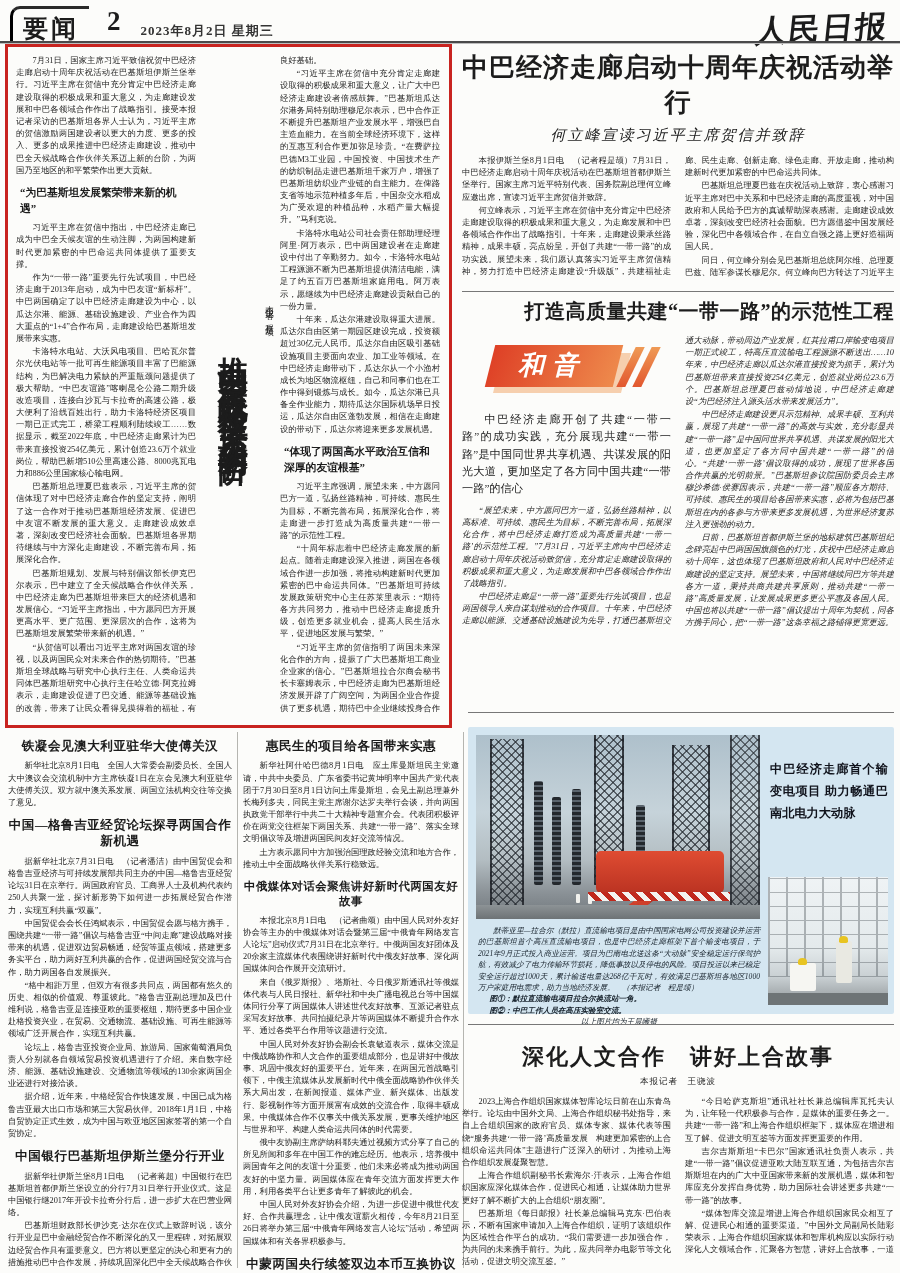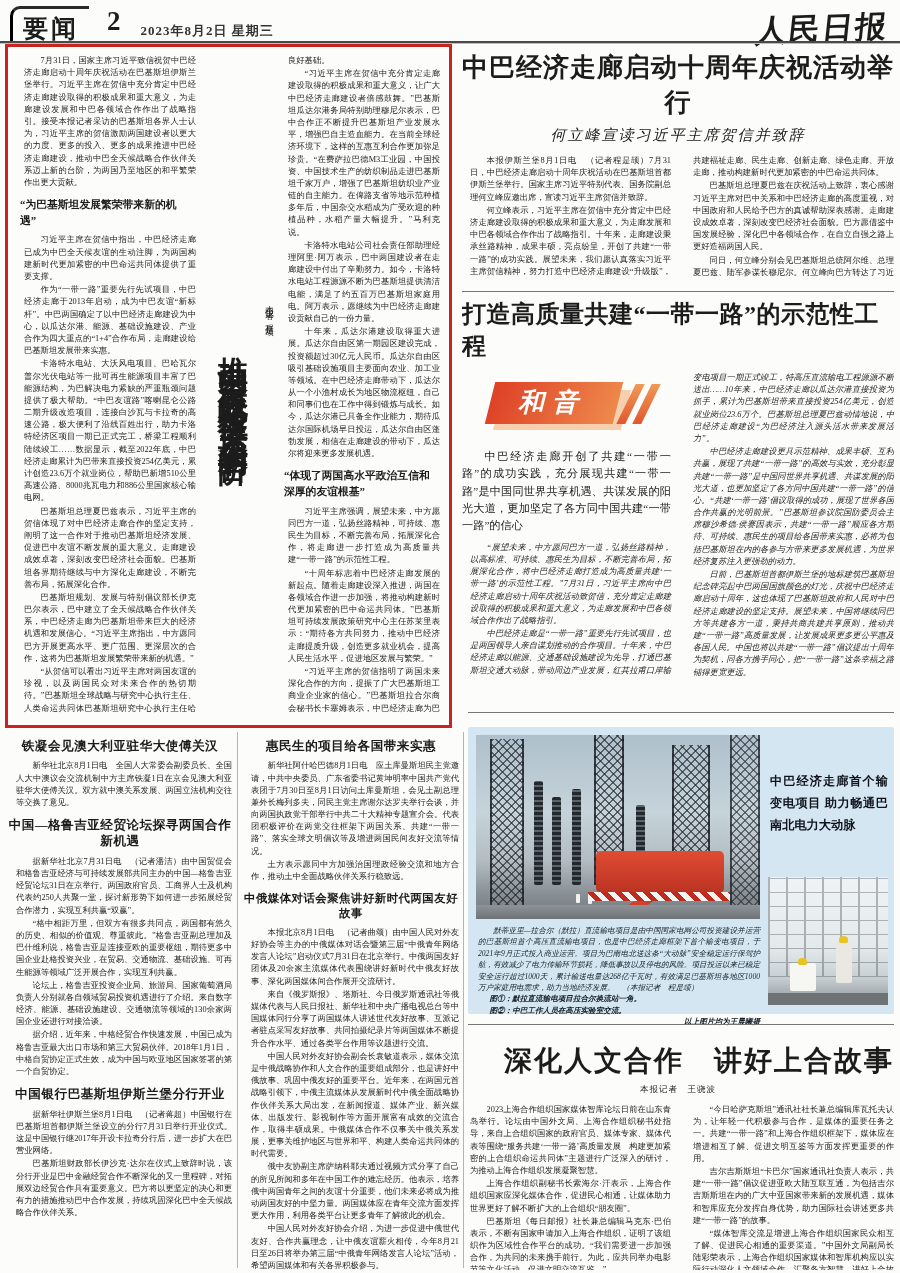--- a/index.html
+++ b/index.html
@@ -9,41 +9,41 @@
   .hdr{position:absolute;left:10px;top:6px;right:8px;height:34px;}
   .hdr-bracket{display:inline-block;border-left:3px solid #000000;border-top:3px solid #2a2a2a;
         border-radius:10px 0 0 0;padding:3px 10px 2px 10px;vertical-align:top;}
   .hdr-section{font-size:25px;font-weight:bold;letter-spacing:3px;}
   .hdr-pageno{display:inline-block;font-size:27px;font-weight:bold;margin-left:14px;vertical-align:top;}
   .hdr-date{display:inline-block;font-size:13px;font-weight:bold;color:#333;margin-left:16px;margin-top:16px;vertical-align:top;letter-spacing:1px;}
   .masthead{position:absolute;right:4px;top:2px;font-size:31px;font-weight:900;
         font-family:"DejaVu Serif","Liberation Serif",serif;transform:skewX(-8deg) rotate(-2deg);letter-spacing:2px;}
   .hdr-rule{position:absolute;left:0;right:0;top:41px;height:3px;background:linear-gradient(180deg,#4a4a4a 0 2px,#bdbdbd 2px 3px);}
   
-  .para{font-size:8.3px;line-height:1.47;text-align:justify;text-indent:2em;margin:0 0 1px 8px;}
+  .para{font-size:8.3px;line-height:1.47;text-align:justify;text-indent:2em;margin:0 0 1px 0;}
   .para.noind{text-indent:0;}
   .colsub{font-size:10.8px;font-weight:bold;line-height:1.5;margin:7px 0 6px 0;text-align:left;padding:0 4px;}
   .art-title{font-size:12.6px;font-weight:bold;text-align:center;letter-spacing:.5px;margin:8px 0 6px 0;line-height:1.3;}
   
   .leadbox{position:absolute;left:5px;top:44px;width:441px;height:678px;border:3px solid #c82420;background:#fcfcfa;}
   .lead-left{position:absolute;left:8px;top:8px;width:180px;height:658px;overflow:hidden;}
   .lead-head{position:absolute;left:198px;top:6px;width:54px;height:664px;writing-mode:vertical-rl;
         font-size:30px;font-weight:900;letter-spacing:5px;text-align:center;line-height:54px;}
   .lead-byline{position:absolute;left:256px;top:252px;writing-mode:vertical-rl;font-size:8.5px;letter-spacing:2px;color:#222;}
   .lead-right{position:absolute;left:272px;top:8px;width:160px;height:658px;overflow:hidden;}
   
   .cpec{position:absolute;left:462px;top:48px;width:432px;height:238px;overflow:hidden;}
   .cpec-h1{font-size:26px;font-weight:900;text-align:center;letter-spacing:1px;margin:2px 0 6px 0;}
   .cpec-h2{font-size:15px;text-align:center;letter-spacing:2px;margin:0 0 10px 0;font-style:italic;}
   .twocol{column-count:2;column-gap:14px;}
   .cpec-body{height:140px;overflow:hidden;}
   .sep{position:absolute;left:462px;width:432px;height:1px;background:#777;}
   
   .heyin{position:absolute;left:462px;top:296px;width:432px;height:408px;overflow:hidden;}
-  .heyin-h1{font-size:24px;font-weight:900;text-align:left;letter-spacing:.5px;margin:2px 0 10px 0;}
+  .heyin-h1{font-size:20px;font-weight:900;text-align:right;letter-spacing:.5px;margin:2px 0 10px 0;}
   .heyin-body{height:358px;overflow:hidden;}
   .heyin .para{font-style:italic;}
   .heyin-lead{font-size:11.2px;line-height:1.55;text-align:justify;text-indent:2em;margin:8px 0 7px 0;font-style:normal;}
   .badge-wrap{height:64px;position:relative;margin:4px 18px 6px 18px;}
   .badge-shadow{position:absolute;left:18px;top:14px;width:128px;height:40px;background:#f6cfae;transform:skewX(-14deg);}
   .badge-main{position:absolute;left:10px;top:6px;width:128px;height:42px;background:linear-gradient(100deg,#de4026,#ee8a4c);
         transform:skewX(-14deg);color:#fff;font-size:26px;font-weight:bold;letter-spacing:8px;text-align:center;line-height:42px;font-style:normal;}
   .badge-slash{position:absolute;top:8px;width:9px;height:40px;background:linear-gradient(180deg,#ef9a55,#e2572f);transform:skewX(-26deg);}
   .s1{left:146px;} .s2{left:162px;}
   
@@ -59,34 +59,34 @@
         repeating-linear-gradient(-45deg,rgba(35,40,46,.65) 0 1.4px,transparent 1.4px 6px);
         border-left:2px solid rgba(30,34,40,.85);border-right:2px solid rgba(30,34,40,.85);}
   .ins{position:absolute;width:9px;background:repeating-linear-gradient(0deg,#23282d 0 3px,#5a646d 3px 5px);border-radius:2px;}
   .boom{position:absolute;right:52px;bottom:58px;width:250px;height:11px;transform-origin:100% 100%;transform:rotate(-36deg);
         background:repeating-linear-gradient(90deg,#cf3f2b 0 10px,#e2644100 10px 13px),linear-gradient(180deg,#d9492f,#b53322);}
   .craneBody{position:absolute;right:36px;bottom:26px;width:128px;height:42px;background:linear-gradient(180deg,#df4c32,#bb3322);border-radius:5px;}
   .craneStripe{position:absolute;right:30px;bottom:18px;width:142px;height:9px;
         background:repeating-linear-gradient(45deg,#f3f3f0 0 5px,#c0291d 5px 10px);}
   .ground{position:absolute;left:0;bottom:0;width:100%;height:14px;background:linear-gradient(180deg,#8d9396,#6d7376);}
   .worker{position:absolute;width:4px;height:9px;background:#f2f2ee;border-radius:1px;}
-  .panel-title{position:absolute;left:302px;top:44px;width:118px;font-size:12.2px;font-weight:bold;line-height:1.8;color:#10131c;text-align:justify;}
+  .panel-title{position:absolute;left:302px;top:32px;width:118px;font-size:12.2px;font-weight:bold;line-height:1.8;color:#10131c;text-align:justify;}
   .photo-inset{position:absolute;left:300px;top:150px;width:120px;height:128px;overflow:hidden;
         background:linear-gradient(180deg,#eff3f5 0%,#e4eaec 55%,#c9d0d3 78%,#8f9598 100%);}
   .inset-lat{position:absolute;left:0;top:0;width:100%;height:78%;opacity:.35;background:
         repeating-linear-gradient(90deg,#3a4248 0 2px,transparent 2px 18px),
         repeating-linear-gradient(0deg,#3a4248 0 1px,transparent 1px 14px);}
   .fig{position:absolute;background:#f6f6f2;border-radius:2px;}
   .helmet{position:absolute;width:9px;height:7px;background:#e8c421;border-radius:50% 50% 20% 20%;}
   .cap{position:absolute;left:10px;top:198px;width:282px;font-size:7.6px;line-height:1.5;font-style:italic;color:#15202a;text-align:justify;}
   .cap .note{text-indent:1.5em;font-weight:bold;}
-  .cap .credit{text-align:right;font-weight:bold;}
+  .cap .credit{text-align:center;font-weight:normal;}
   
   .shanghe{position:absolute;left:462px;top:1036px;width:432px;height:234px;overflow:hidden;}
-  .sh-h1{font-size:28px;font-weight:900;text-align:right;letter-spacing:2px;margin:6px 0 4px 0;}
+  .sh-h1{font-size:22px;font-weight:900;text-align:center;letter-spacing:2px;margin:6px 0 4px 0;}
   .sh-by{font-size:8.5px;text-align:center;margin:0 0 8px 0;letter-spacing:1px;}
   .sh-body{height:176px;overflow:hidden;}
 </style>
 </head>
 <body>
 
 <div class="page">
 
   <div class="hdr">
     <span class="hdr-bracket"><span class="hdr-section">要闻</span></span>
@@ -157,20 +157,21 @@
   <div class="vrule" style="left:463px;"></div>
 
   <div class="botL">
     <div>
       <div class="art-title">铁凝会见澳大利亚驻华大使傅关汉</div>
       <p class="para">新华社北京8月1日电　全国人大常委会副委员长、全国人大中澳议会交流机制中方主席铁凝1日在京会见澳大利亚驻华大使傅关汉。双方就中澳关系发展、两国立法机构交往等交换了意见。</p>
     </div>
     <div>
       <div class="art-title">中国—格鲁吉亚经贸论坛探寻两国合作新机遇</div>
       <p class="para">据新华社北京7月31日电　（记者潘洁）由中国贸促会和格鲁吉亚经济与可持续发展部共同主办的中国—格鲁吉亚经贸论坛31日在京举行。两国政府官员、工商界人士及机构代表约250人共聚一堂，探讨新形势下如何进一步拓展经贸合作潜力，实现互利共赢“双赢”。</p>
+      <p class="para">中国贸促会会长任鸿斌表示，中国贸促会愿与格方携手，围绕共建“一带一路”倡议与格鲁吉亚“中间走廊”建设战略对接带来的机遇，促进双边贸易畅通，经贸等重点领域，搭建更多务实平台，助力两好互利共赢的合作，促进两国经贸交流与合作，助力两国各自发展振兴。</p>
       <p class="para">“格中相距万里，但双方有很多共同点，两国都有悠久的历史、相似的价值观、尊重彼此。”格鲁吉亚副总理加及巴什维利说，格鲁吉亚是连接亚欧的重要枢纽，期待更多中国企业赴格投资兴业，在贸易、交通物流、基础设施、可再生能源等领域广泛开展合作，实现互利共赢。</p>
       <p class="para">论坛上，格鲁吉亚投资企业局、旅游局、国家葡萄酒局负责人分别就各自领域贸易投资机遇进行了介绍。来自数字经济、能源、基础设施建设、交通物流等领域的130余家两国企业还进行对接洽谈。</p>
       <p class="para">据介绍，近年来，中格经贸合作快速发展，中国已成为格鲁吉亚最大出口市场和第三大贸易伙伴。2018年1月1日，中格自贸协定正式生效，成为中国与欧亚地区国家签署的第一个自贸协定。</p>
     </div>
     <div>
       <div class="art-title">中国银行巴基斯坦伊斯兰堡分行开业</div>
       <p class="para">据新华社伊斯兰堡8月1日电　（记者蒋超）中国银行在巴基斯坦首都伊斯兰堡设立的分行7月31日举行开业仪式。这是中国银行继2017年开设卡拉奇分行后，进一步扩大在巴营业网络。</p>
       <p class="para">巴基斯坦财政部长伊沙克·达尔在仪式上致辞时说，该分行开业是巴中金融经贸合作不断深化的又一里程碑，对拓展双边经贸合作具有重要意义。巴方将以更坚定的决心和更有力的措施推动巴中合作发展，持续巩固深化巴中全天候战略合作伙伴关系。</p>
 
     </div>

